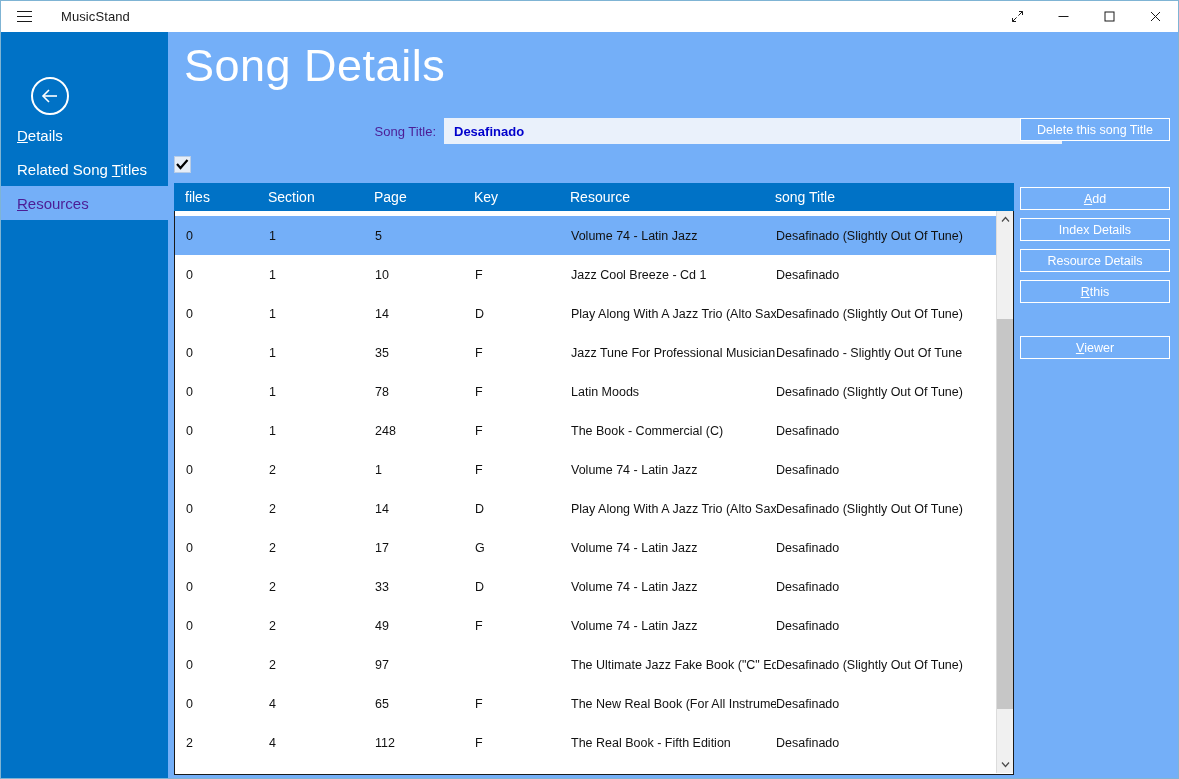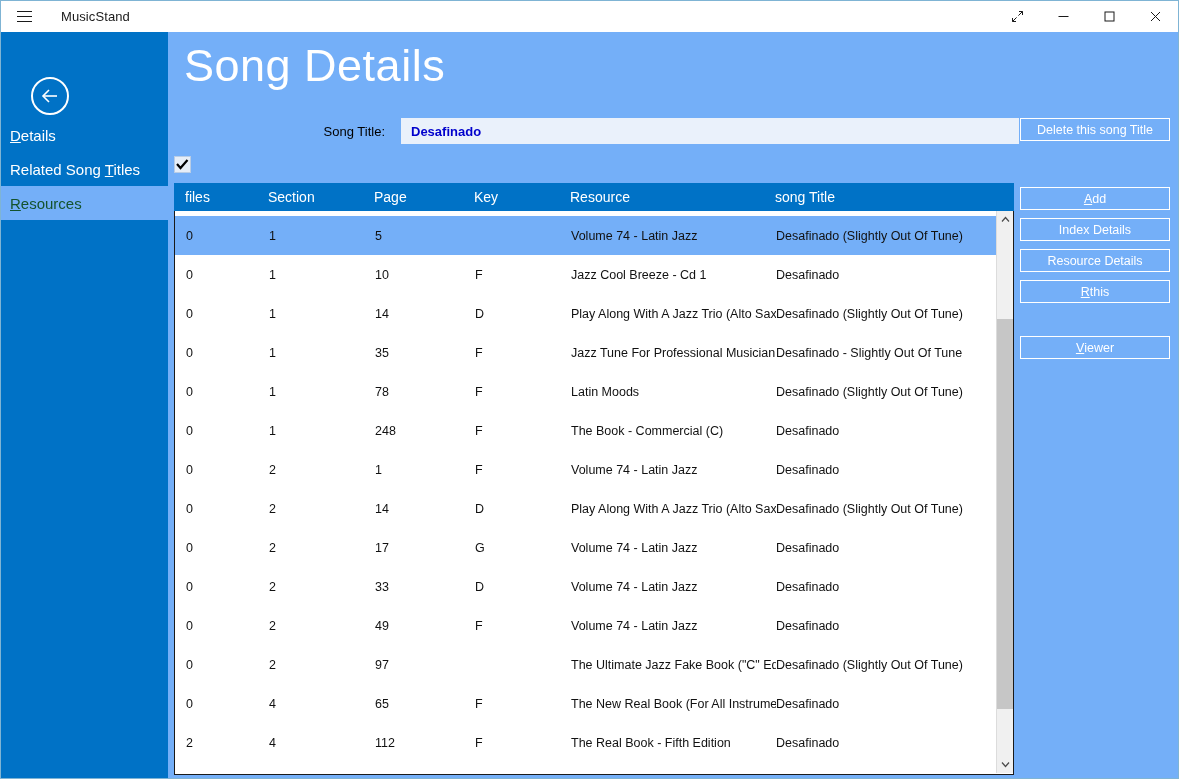--- a/index.html
+++ b/index.html
@@ -63,27 +63,27 @@
     display: flex; align-items: center; justify-content: center;
     cursor: pointer;
   }
   .back-btn svg { display: block; }
   .nav {
     position: absolute; top: 86px; left: 0; width: 167px;
   }
   .nav-item {
     height: 34px;
     display: flex; align-items: center;
-    padding-left: 9px;
+    padding-left: 16px;
     color: #ffffff;
     font-size: 15px;
     cursor: pointer;
     background: #0072C6;
   }
-  .nav-item.active { background: #74AFF8; color: #14532d; }
+  .nav-item.active { background: #74AFF8; color: #4c1d95; }
   .nav-item .u { text-decoration: underline; }
   .nav-strip {
     height: 28px; background: #0072C6;
   }
 
   
   .content {
     position: absolute; left: 167px; top: 31px;
     width: 1010px; height: 747px;
     background: #74AFF8;
@@ -94,23 +94,23 @@
     color: #ffffff; letter-spacing: .5px;
   }
 
   
   .songtitle-row {
     position: absolute; left: 0; top: 86px;
     width: 1010px; height: 26px;
     display: flex; align-items: center;
   }
   .songtitle-label {
-    width: 233px; text-align: right;
-    font-size: 13px; color: #000000;
-    padding-right: 16px;
+    width: 276px; text-align: right;
+    font-size: 13px; color: #4c1d95;
+    padding-right: 8px;
   }
   .songtitle-input {
     width: 618px; height: 26px;
     background: #eaf1fb;
     border: none; outline: none;
     font-family: "Liberation Sans", sans-serif;
     font-size: 13px; font-weight: bold;
     color: #0000cc;
     padding-left: 10px;
   }

